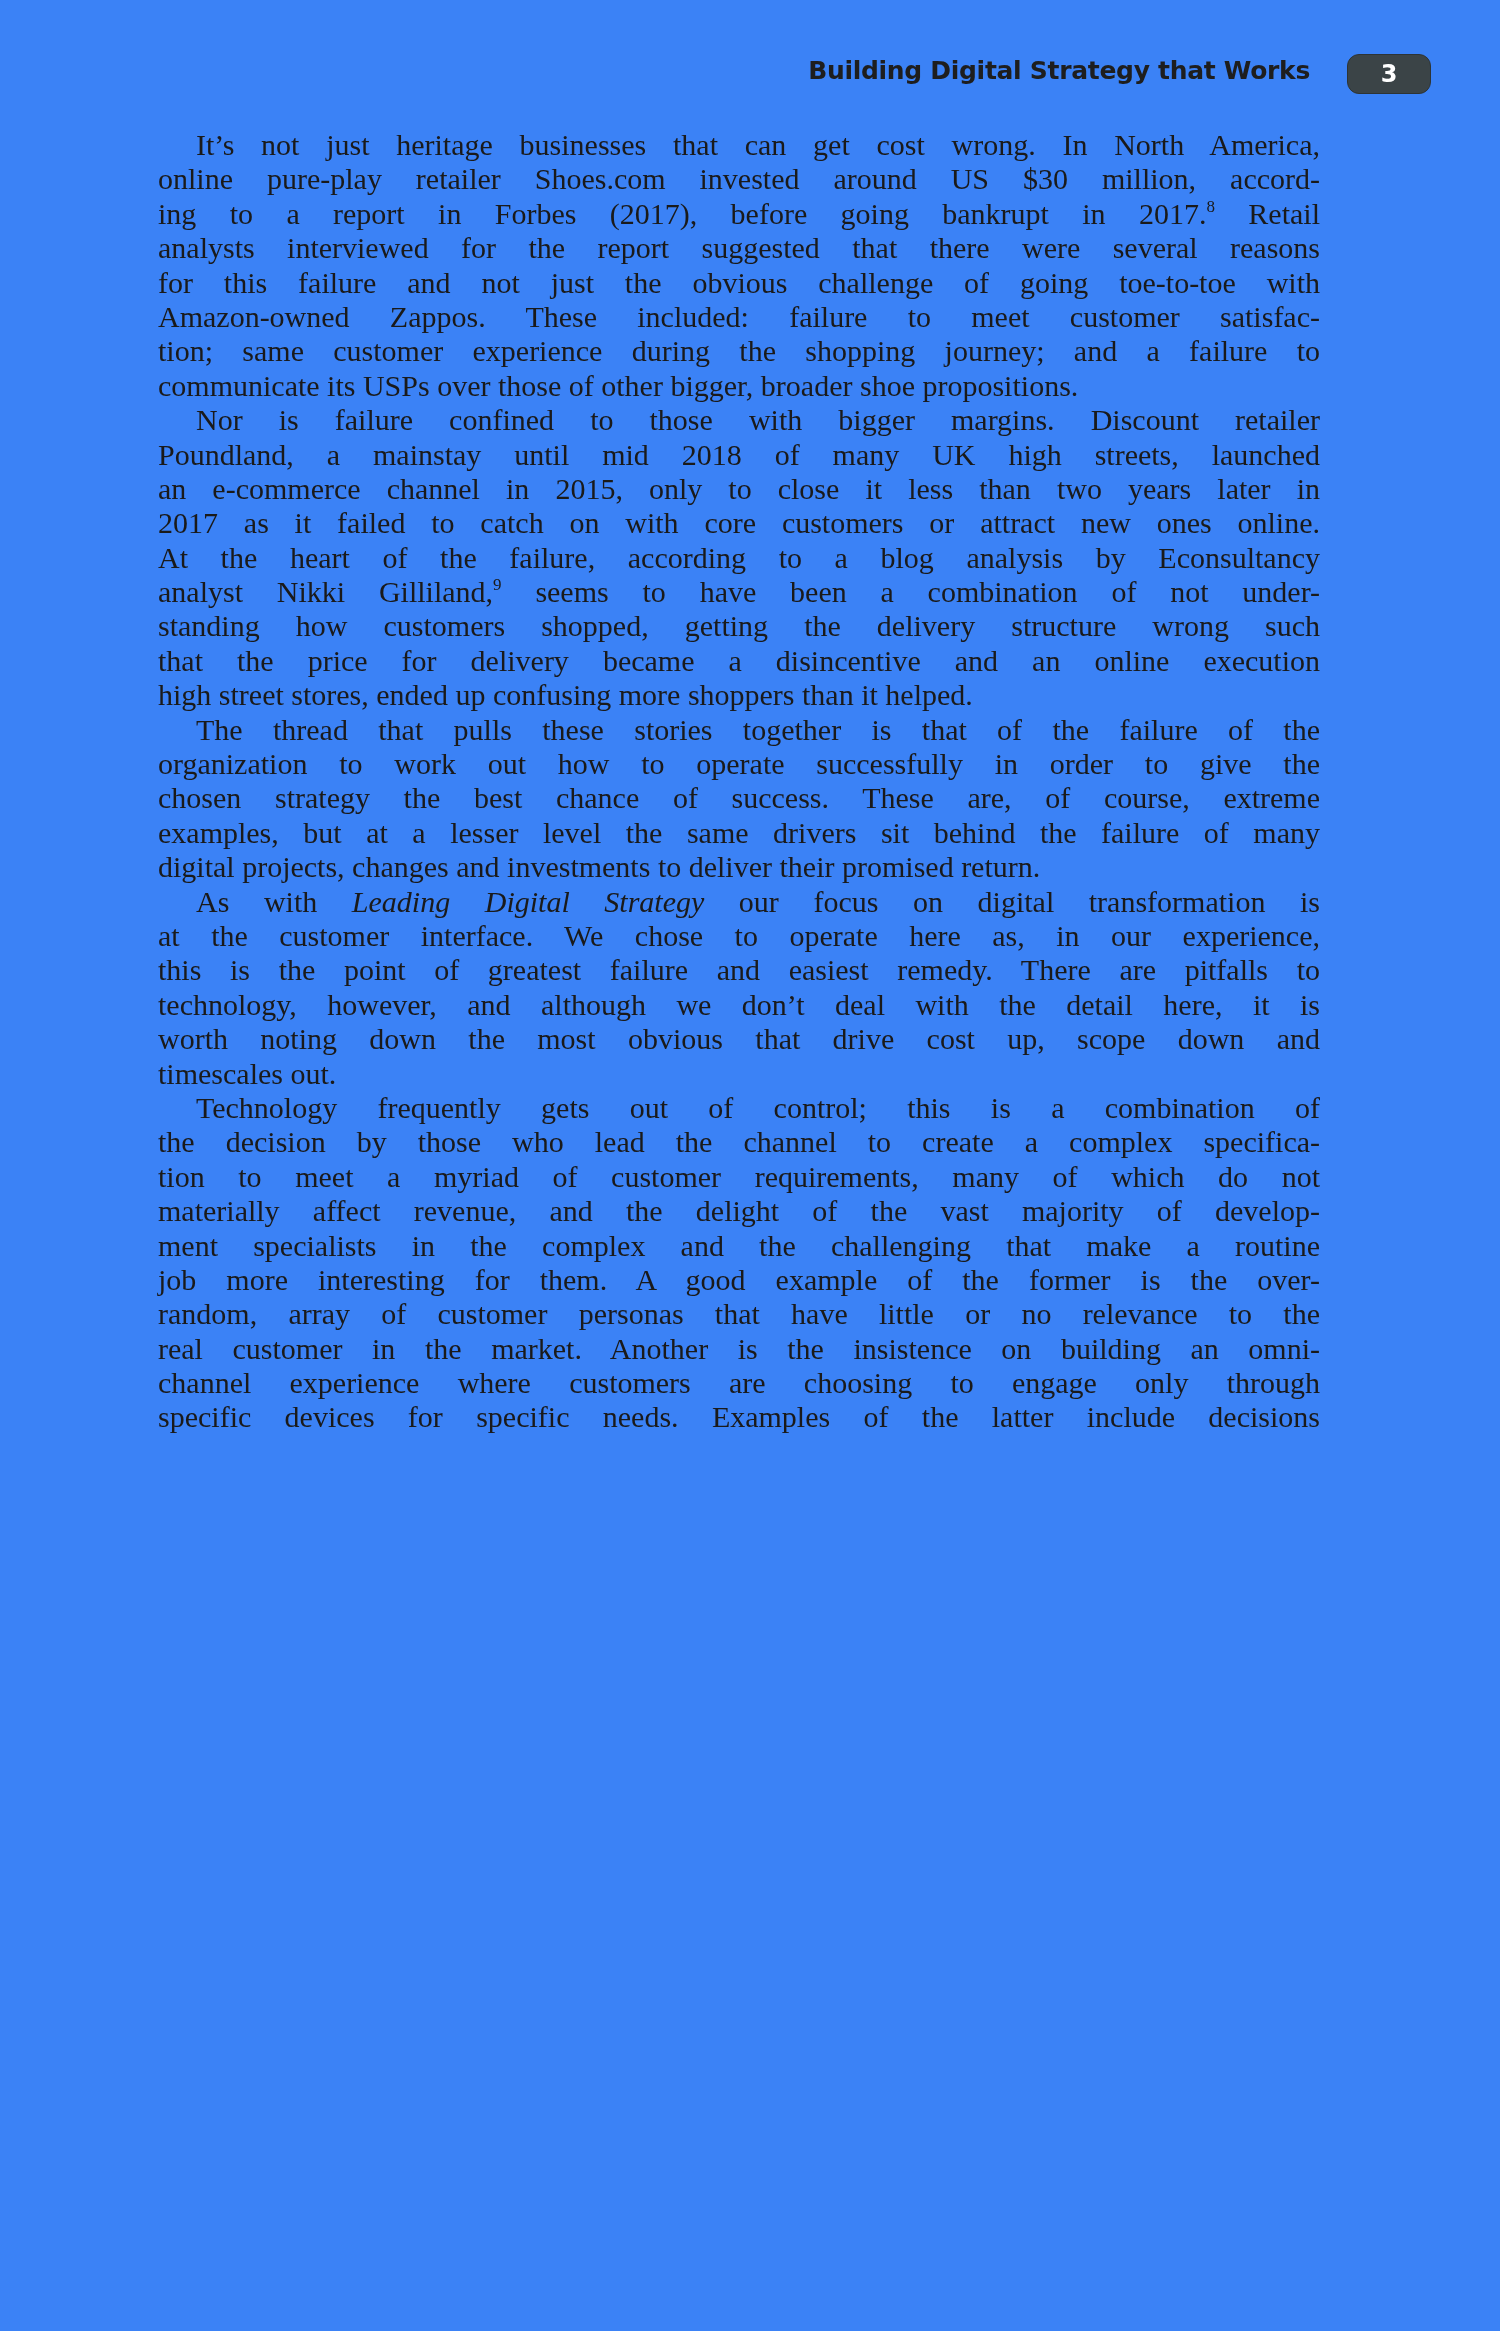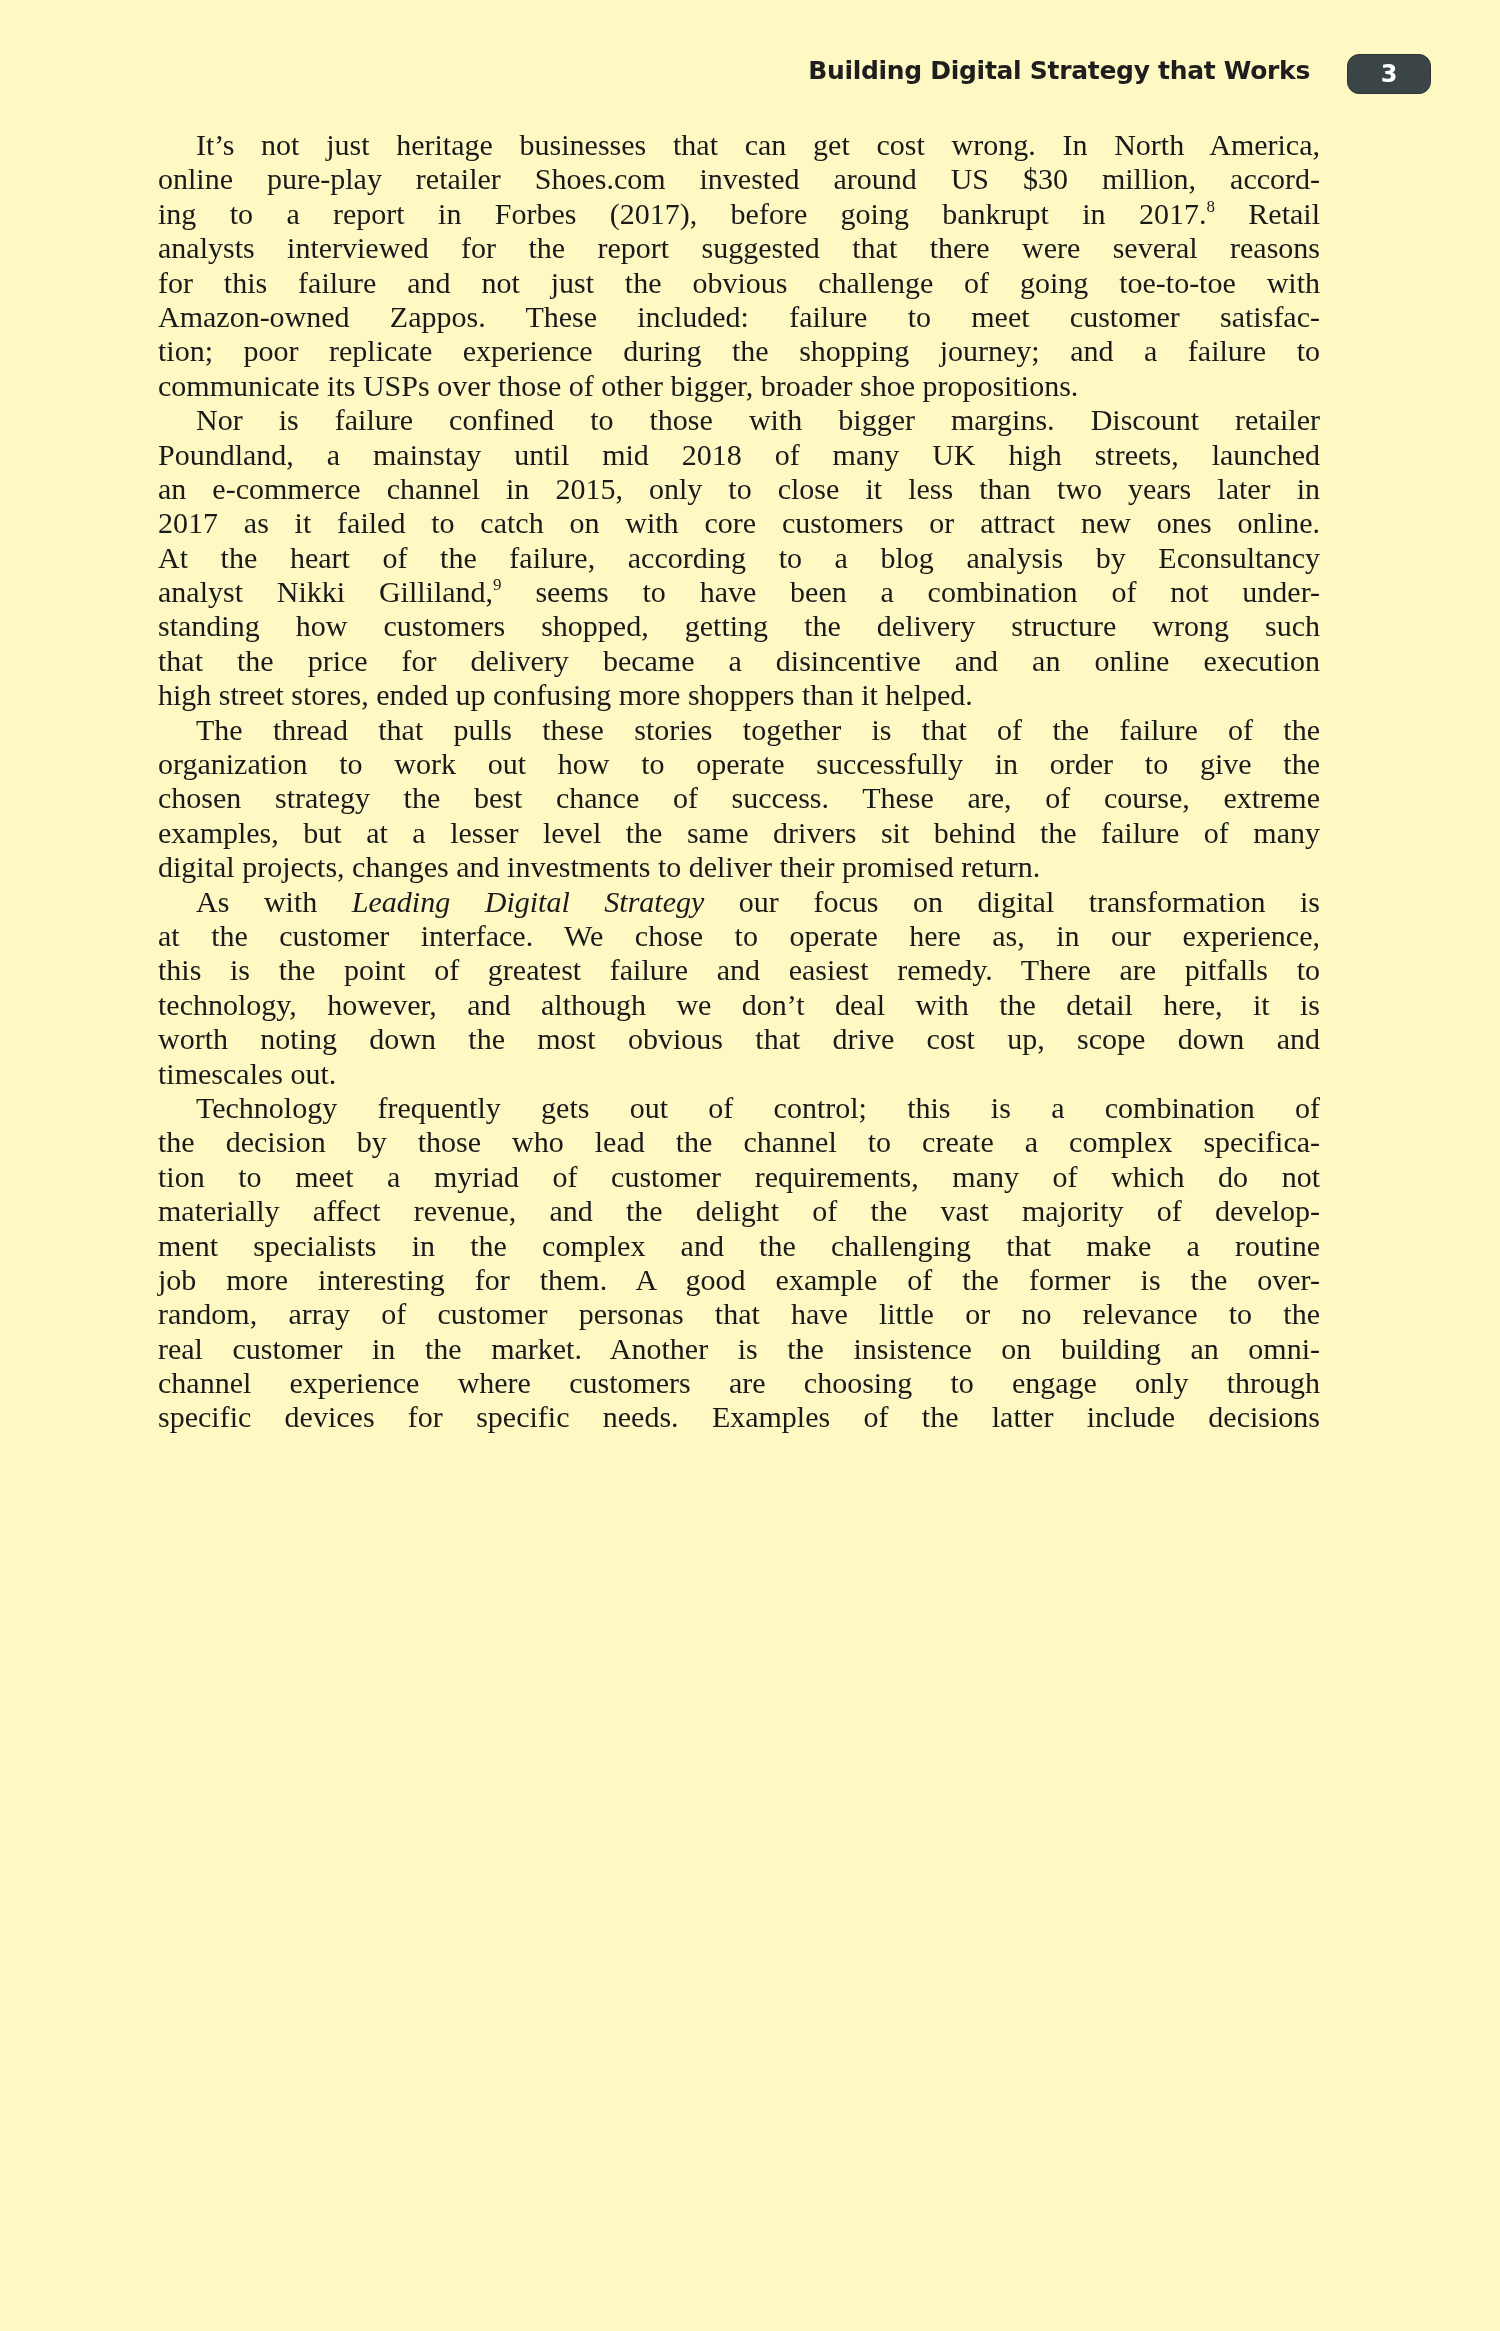--- a/index.html
+++ b/index.html
@@ -3,21 +3,21 @@
   <meta charset="utf-8">
   <style>
     html, body { margin: 0; padding: 0; }
     body {
       width: 1500px;
       height: 2331px;
       background: #ffffff;
       position: relative;
       overflow: hidden;
     }
-    .page { position: absolute; left: 0; top: 0; width: 1500px; height: 2331px; background: #fef9c3; }
+    .page { position: absolute; left: 0; top: 0; width: 1500px; height: 2331px; background: #3b82f6; }
     .running-head {
       position: absolute;
       left: 790px;
       top: 56px;
       width: 520px;
       text-align: right;
       font-family: "DejaVu Sans", sans-serif;
       font-weight: bold;
       font-size: 25px;
       color: #1e1e1e;
@@ -71,21 +71,21 @@
 
   <div class="body-text">
 
     <div>
       <span class="line indent">It’s not just heritage businesses that can get cost wrong. In North America,</span>
       <span class="line">online pure-play retailer Shoes.com invested around US $30 million, accord-</span>
       <span class="line"><span>ing to a report in Forbes (2017), before going bankrupt in 2017.</span><sup>8</sup><span> Retail</span></span>
       <span class="line">analysts interviewed for the report suggested that there were several reasons</span>
       <span class="line">for this failure and not just the obvious challenge of going toe-to-toe with</span>
       <span class="line">Amazon-owned Zappos. These included: failure to meet customer satisfac-</span>
-      <span class="line">tion; poor replicate experience during the shopping journey; and a failure to</span>
+      <span class="line">tion; same customer experience during the shopping journey; and a failure to</span>
       <span class="line last">communicate its USPs over those of other bigger, broader shoe propositions.</span>
     </div>
 
     <div>
       <span class="line indent">Nor is failure confined to those with bigger margins. Discount retailer</span>
       <span class="line">Poundland, a mainstay until mid 2018 of many UK high streets, launched</span>
       <span class="line">an e-commerce channel in 2015, only to close it less than two years later in</span>
       <span class="line">2017 as it failed to catch on with core customers or attract new ones online.</span>
       <span class="line">At the heart of the failure, according to a blog analysis by Econsultancy</span>
       <span class="line"><span>analyst Nikki Gilliland,</span><sup>9</sup><span> seems to have been a combination of not under-</span></span>

